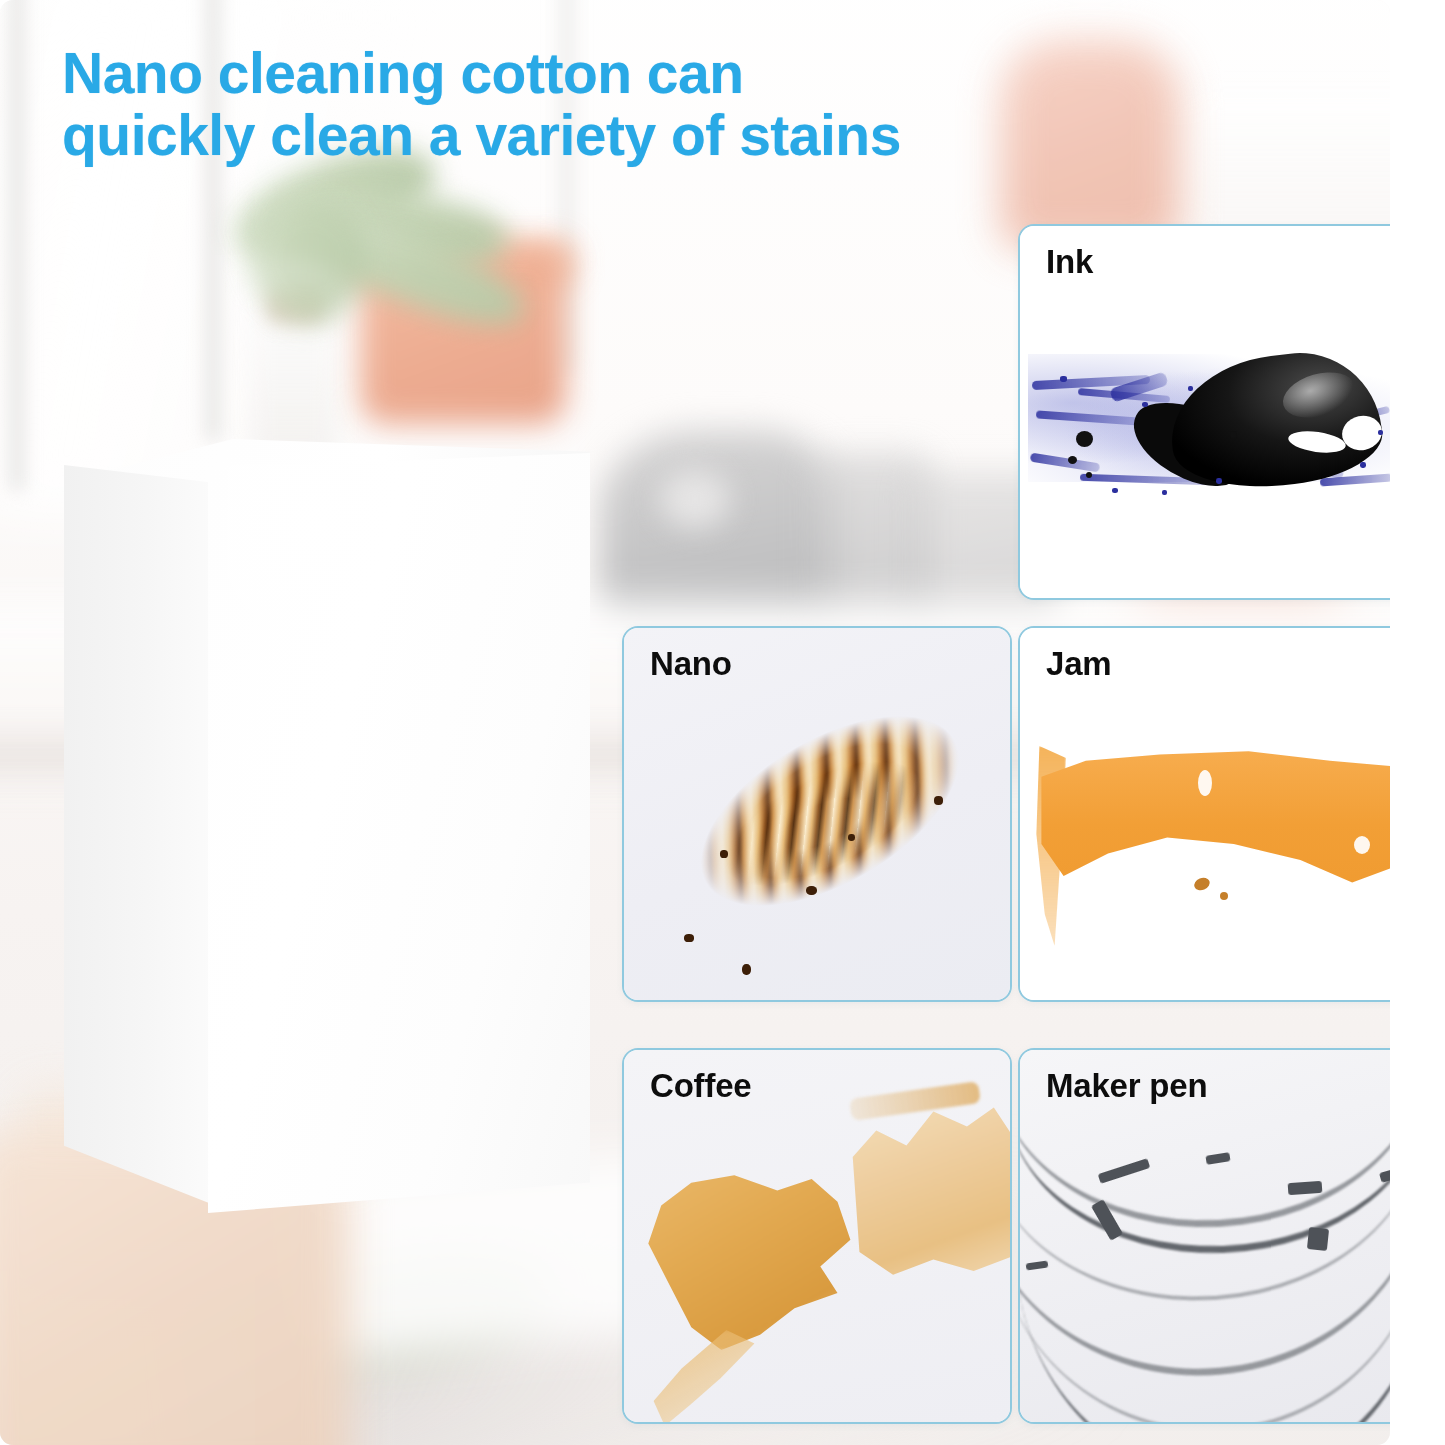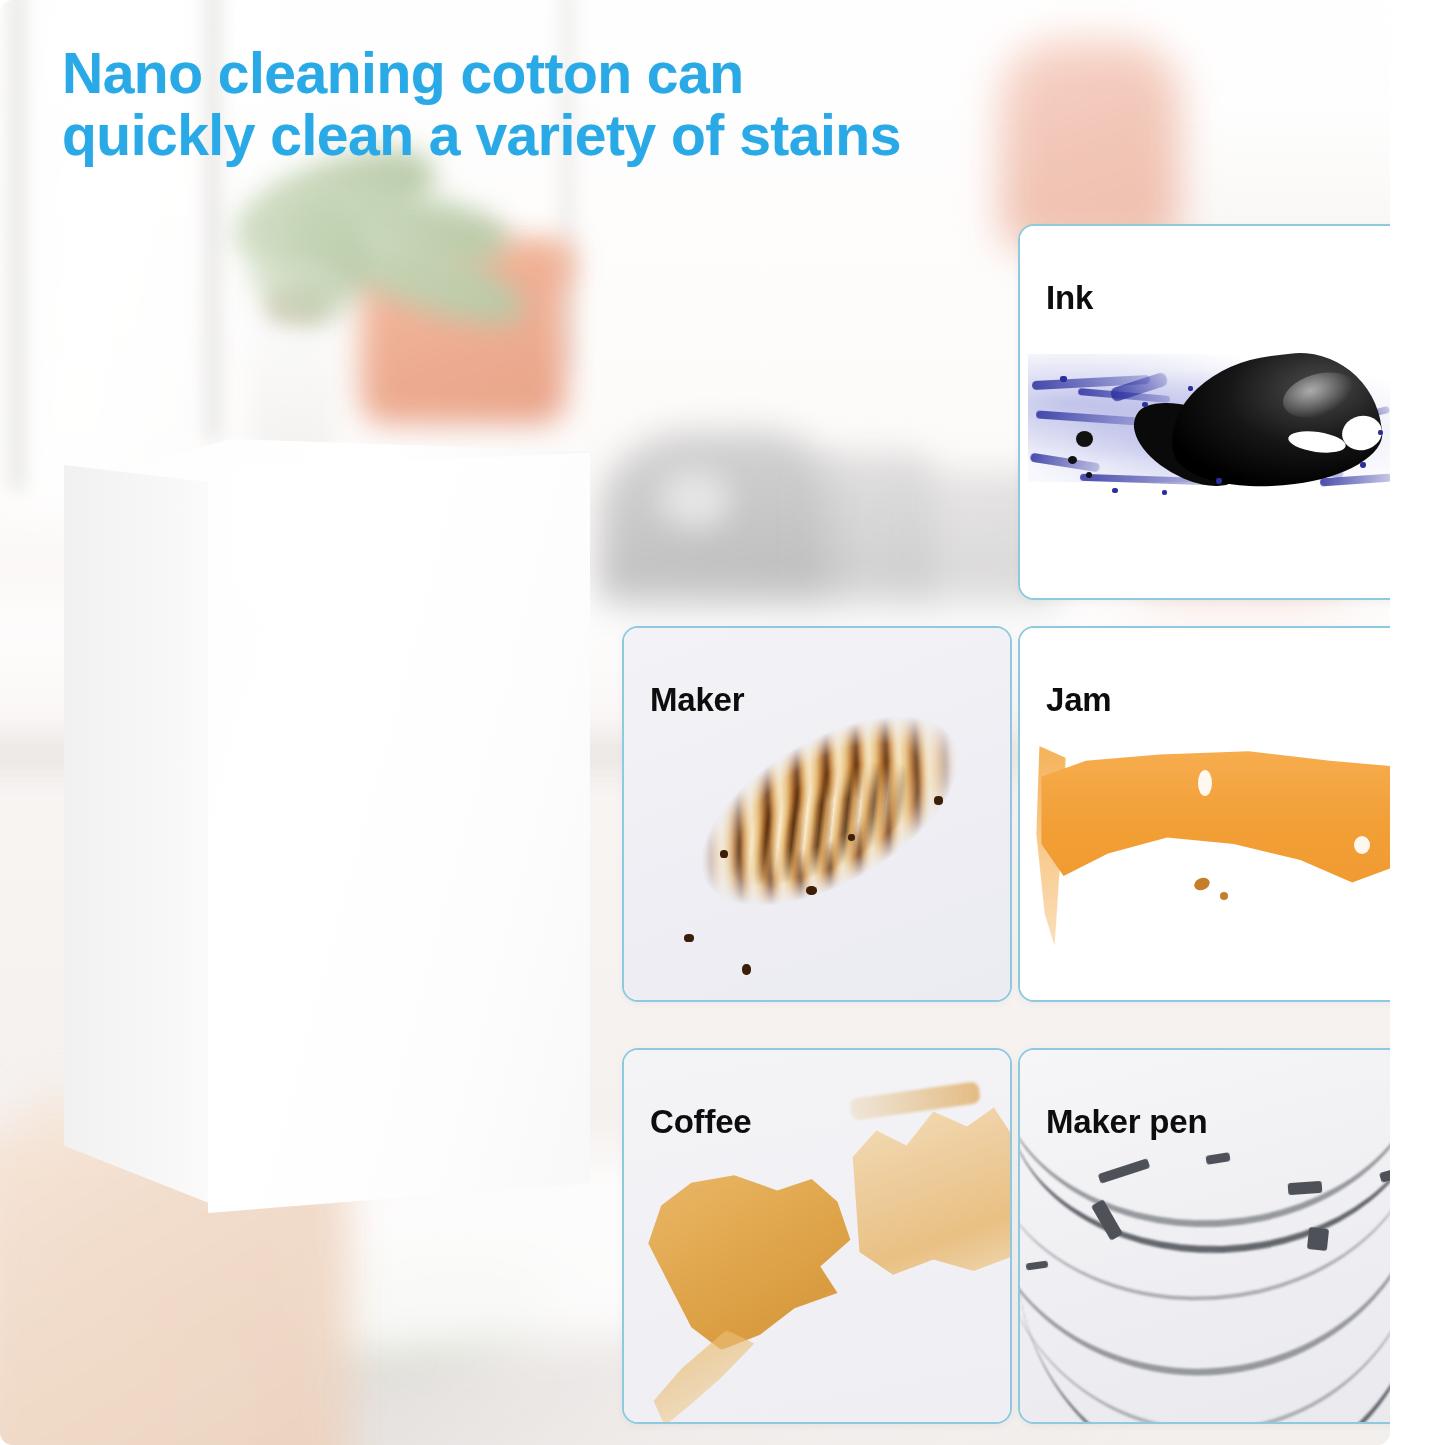--- a/index.html
+++ b/index.html
@@ -263,21 +263,20 @@
     position: absolute;
     left: 26px;
     top: 16px;
     z-index: 5;
     color: #0d0d0d;
     font-family: "Liberation Sans", sans-serif;
     font-weight: bold;
     font-size: 33px;
     line-height: 40px;
     letter-spacing: -0.2px;
-    margin-top: 36px;
   }
   .card-art {
     position: absolute;
     inset: 0;
     z-index: 1;
   }
 
   
   #card-ink       { left: 1018px; top: 224px;  width: 390px; height: 372px; }
   #card-oily      { left: 622px;  top: 626px;  width: 386px; height: 372px; }
@@ -562,21 +561,21 @@
       <div class="oily-bg"></div>
       <div class="oily-smear"></div>
       <div class="oily-smear2"></div>
       <div class="oily-spec" style="left:310px; top:168px; width:9px;  height:9px;"></div>
       <div class="oily-spec" style="left:182px; top:258px; width:11px; height:9px;"></div>
       <div class="oily-spec" style="left:96px;  top:222px; width:8px;  height:8px;"></div>
       <div class="oily-spec" style="left:118px; top:336px; width:9px;  height:11px;"></div>
       <div class="oily-spec" style="left:60px;  top:306px; width:10px; height:8px;"></div>
       <div class="oily-spec" style="left:224px; top:206px; width:7px;  height:7px;"></div>
     </div>
-    <div class="card-label">Maker</div>
+    <div class="card-label">Nano</div>
   </div>
 
   <div class="card" id="card-coffee">
     <div class="card-art">
       <div class="coffee-bg"></div>
       <div class="coffee-streak"></div>
       <div class="coffee-blotch2"></div>
       <div class="coffee-blotch"></div>
       <div class="coffee-drip"></div>
     </div>

